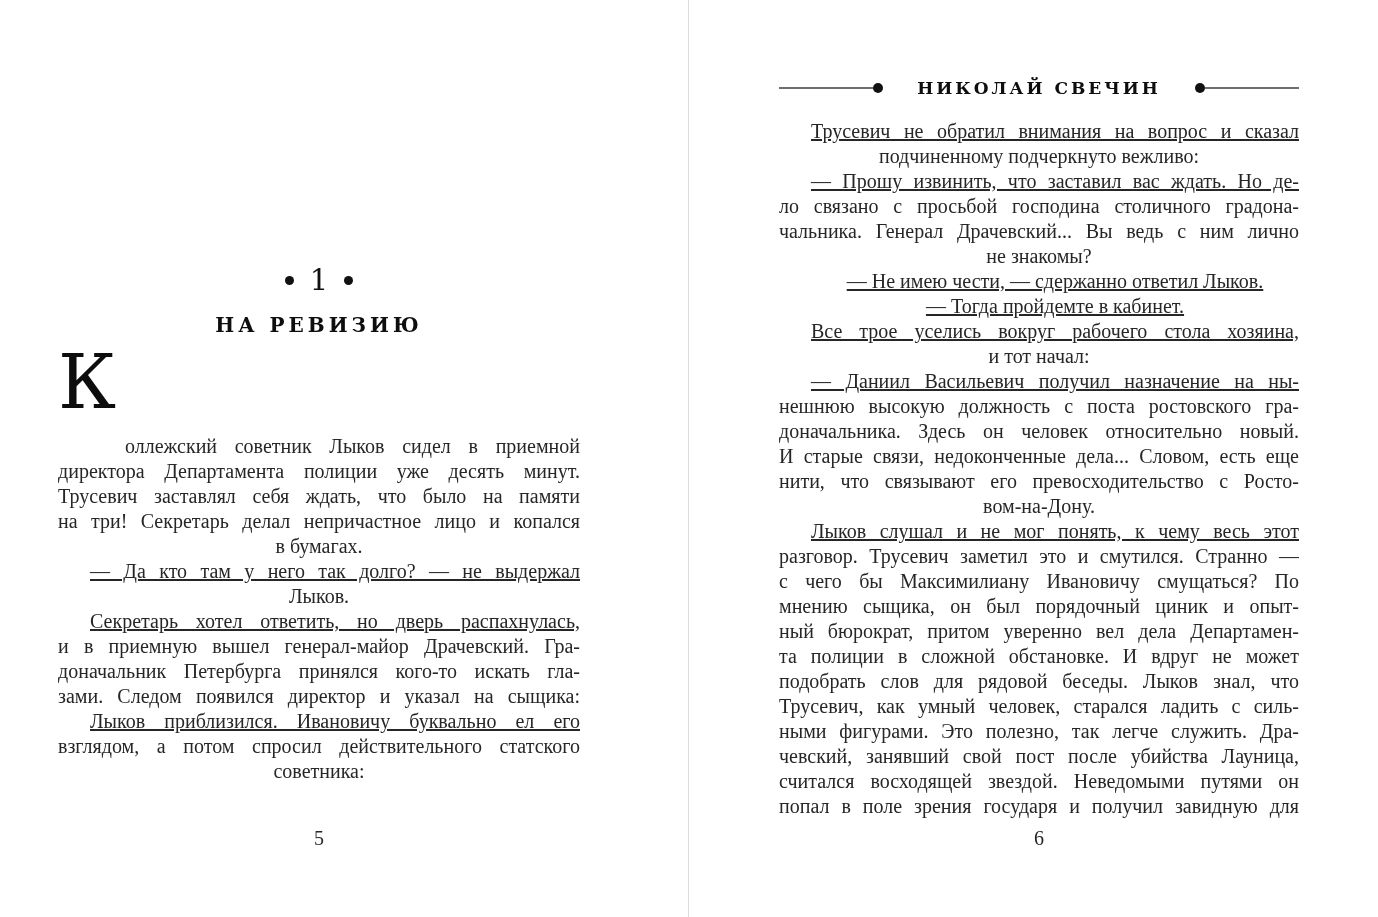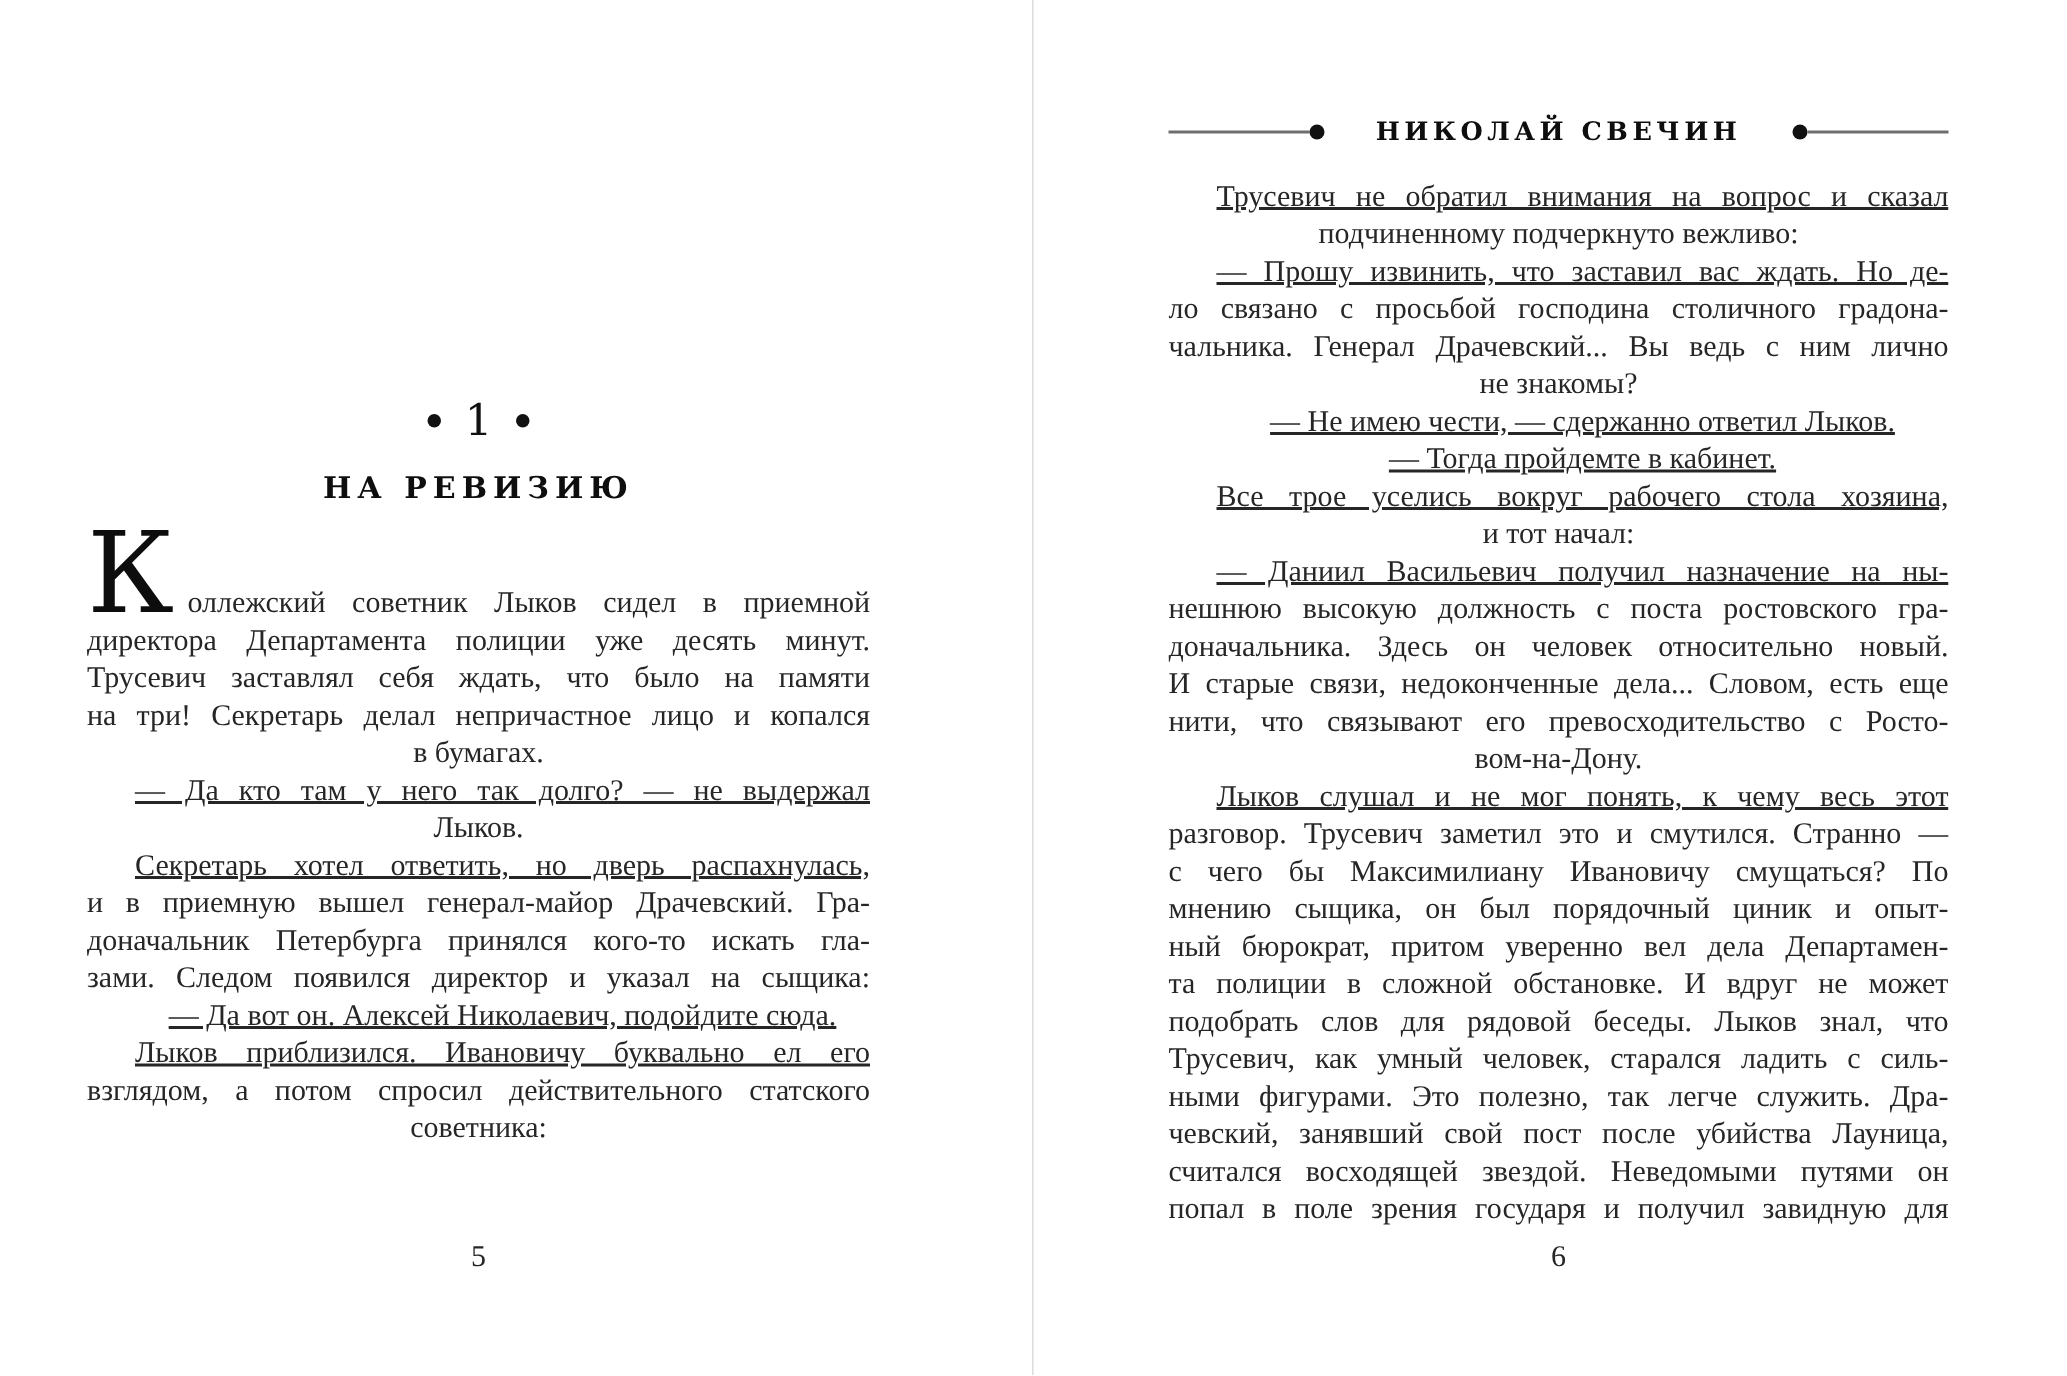--- a/index.html
+++ b/index.html
@@ -94,21 +94,21 @@
     height: 25px;
     overflow: hidden;
     font-size: 20px;
     line-height: 25px;
     text-align: center;
     color: #262626;
   }
   .line.j { text-align: justify; }
   .line.j::after { content: ""; display: inline-block; width: 100%; height: 0; }
   .line.ind { text-indent: 32px; text-decoration: underline; }
-  .line.cap-line { padding-left: 67px; }
+  .line.cap-line { padding-left: 67px; margin-top: 44px; }
 
   .dropcap {
     position: absolute;
     left: 0;
     top: 347px;
     font-family: "DejaVu Serif", serif;
     font-size: 75px;
     line-height: 70px;
     font-weight: 500;
     color: #0d0d0d;
@@ -148,21 +148,20 @@
         <div class="line j">директора Департамента полиции уже десять минут.</div>
         <div class="line j">Трусевич заставлял себя ждать, что было на памяти</div>
         <div class="line j">на три! Секретарь делал непричастное лицо и копался</div>
         <div class="line">в бумагах.</div>
         <div class="line j ind">— Да кто там у него так долго? — не выдержал</div>
         <div class="line">Лыков.</div>
         <div class="line j ind">Секретарь хотел ответить, но дверь распахнулась,</div>
         <div class="line j">и в приемную вышел генерал-майор Драчевский. Гра-</div>
         <div class="line j">доначальник Петербурга принялся кого-то искать гла-</div>
         <div class="line j">зами. Следом появился директор и указал на сыщика:</div>
-        <div class="line ind">— Да вот он. Алексей Николаевич, подойдите сюда.</div>
         <div class="line j ind">Лыков приблизился. Ивановичу буквально ел его</div>
         <div class="line j">взглядом, а потом спросил действительного статского</div>
         <div class="line">советника:</div>
       </div>
 
     <div class="page-number">5</div>
   </div>
 
   <div class="page right">
 

